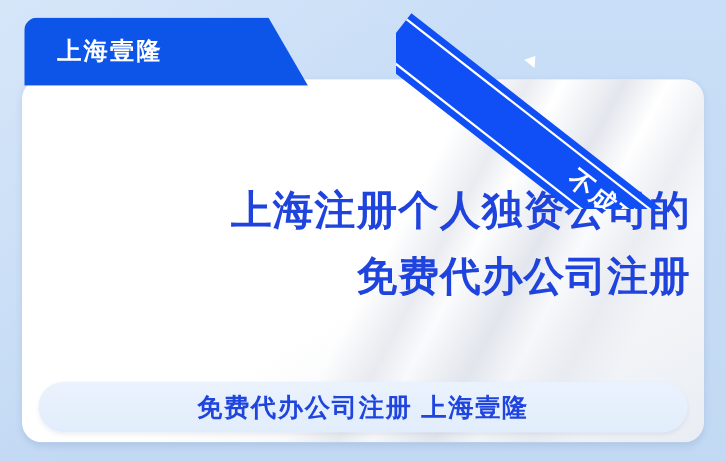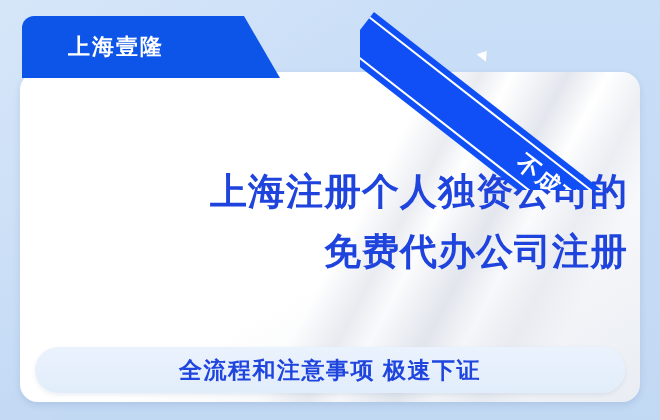--- a/index.html
+++ b/index.html
@@ -45,21 +45,21 @@
   }
   .tab-inner {
     position: absolute;
     left: 22px;
     top: 16px;
     width: 240px;
     height: 62px;
     display: flex;
     align-items: center;
     justify-content: flex-start;
-    padding-left: 46px;
+    padding-left: 30px;
     box-sizing: border-box;
   }
   .tab-label {
     color: #ffffff;
     font-size: 22px;
     font-weight: bold;
     letter-spacing: 2px;
     line-height: 1;
     white-space: nowrap;
   }
@@ -194,21 +194,21 @@
   <div class="bg-sheen"></div>
 
   <div class="card">
 
     <div class="title-block">
       <div class="title-line">上海注册个人独资公司的</div>
       <div class="title-line">免费代办公司注册</div>
     </div>
 
     <div class="pill">
-      <span class="pill-label">全流程和注意事项 极速下证</span>
+      <span class="pill-label">免费代办公司注册 上海壹隆</span>
     </div>
 
   </div>
 
   <div class="tab"></div>
   <div class="tab-inner">
     <span class="tab-label">上海壹隆</span>
   </div>
 
   <div class="ribbon-wrap">

